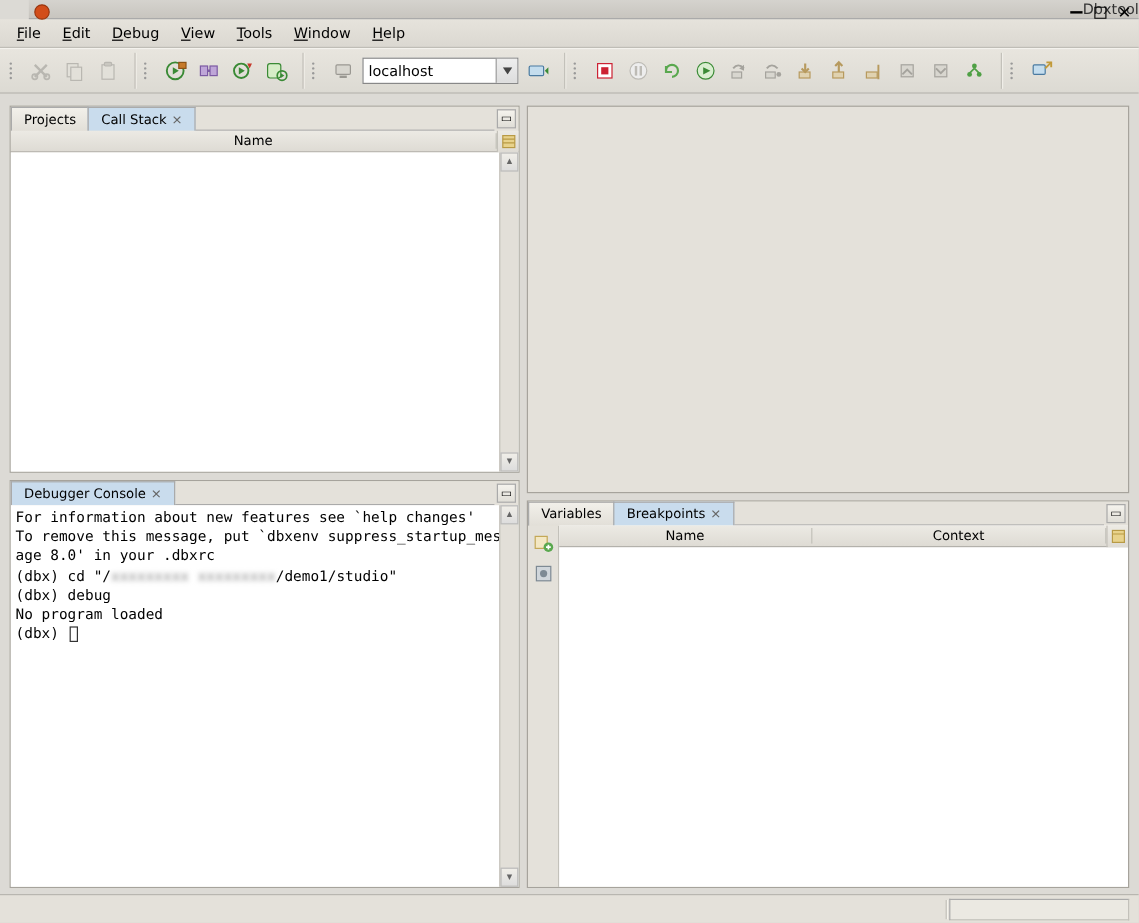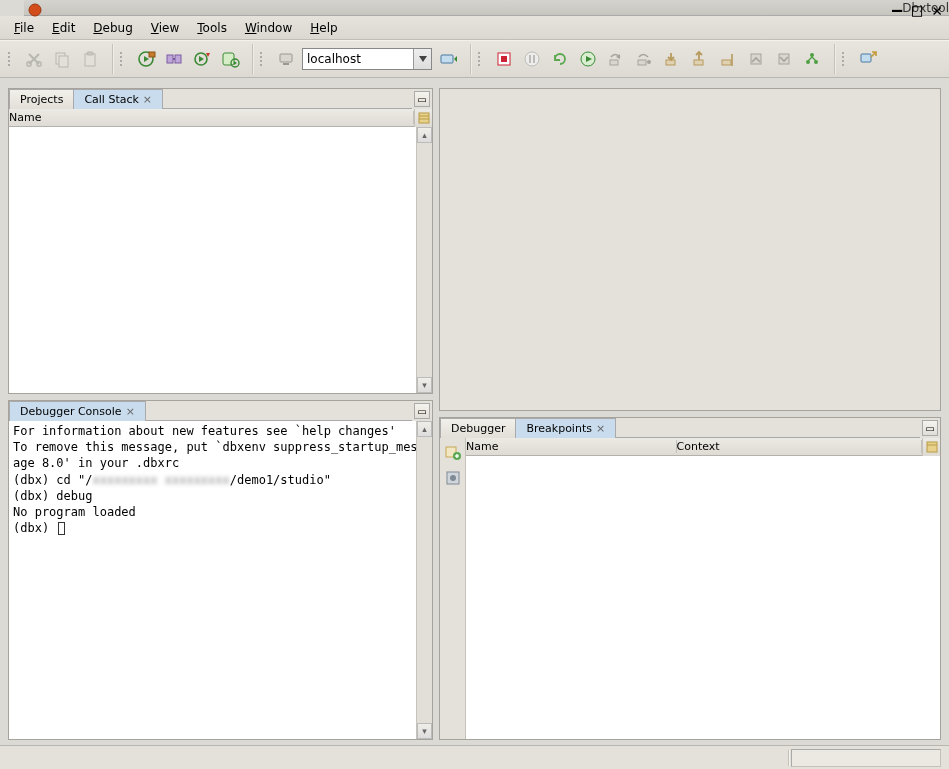--- a/index.html
+++ b/index.html
@@ -29,21 +29,21 @@
   .right-col { flex:1; display:flex; flex-direction:column; padding: 4px 8px 4px 4px; }
   .panel { border: 1px solid #a6a39c; background: #e4e1da; display:flex; flex-direction:column; }
   .panel-tabs { height: 20px; display:flex; align-items:flex-end; background: #e4e1da; position:relative; }
   .tab { height: 20px; padding: 2px 10px; background: linear-gradient(to bottom,#f2f0ea,#e2dfd8); border: 1px solid #aaa; border-bottom: none; margin-right: -1px; font-size: 11px; display:flex; align-items:center; gap: 4px; cursor:default; position:relative; }
   .tab.active { background: #c9dced; }
   .tab .close { font-size: 11px; color: #666; cursor:pointer; }
   .tab-spacer { flex:1; border-bottom: 1px solid #aaa; }
   .panel-right-btn { width:16px; height:16px; border:1px solid #aaa; background: linear-gradient(to bottom,#f5f3ed,#e0ded7); margin: 2px; display:flex; align-items:center; justify-content:center; cursor:pointer; font-size:10px; }
   .panel-body { flex:1; position:relative; }
   .tree-header { height: 18px; background: linear-gradient(to bottom,#eceae4,#dedbd4); border-bottom: 1px solid #b3b1ab; display:flex; align-items:center; font-size:11px; position:relative; }
-  .tree-header .col { flex:1; border-right: 1px solid #c3c1ba; }
+  .tree-header .col { flex:1; text-align:center; border-right: 1px solid #c3c1ba; }
   .tree-header .corner { width:18px; height:18px; background: linear-gradient(to bottom,#eceae4,#dedbd4); border-left:1px solid #c3c1ba; display:flex; align-items:center; justify-content:center; }
   .tree-body { background:#fff; flex:1; position:relative; }
   .scrollbar-v { width:16px; position:absolute; right:0; top:18px; bottom:0; background:#e2dfd8; border-left:1px solid #c5c3bc; }
   .scrollbar-v .up, .scrollbar-v .down { height:16px; background:linear-gradient(to bottom,#f0eee8,#ddd); border:1px solid #bbb; display:flex;align-items:center;justify-content:center; font-size:9px; color:#666; }
   .scrollbar-v .down { position:absolute; bottom:0; left:0; right:0; }
   .console-text { font-family: "DejaVu Sans Mono", monospace; font-size: 12px; line-height: 1.35; padding: 2px 4px; background:#fff; flex:1; white-space: pre-wrap; word-break: break-all; position:relative; }
   .editor-area { flex:1; background:#e4e1da; border:1px solid #a6a39c; }
   .breakpts-body { display:flex; flex:1; }
   .bp-toolbar { width: 26px; background:#e4e1da; border-right:1px solid #c3c1ba; display:flex; flex-direction:column; align-items:center; padding:4px 0; gap:6px; }
   .bp-toolbar .tbtn { width:20px; height:20px; display:flex; align-items:center; justify-content:center; cursor:pointer; }
@@ -340,21 +340,21 @@
       </div>
     </div>
   </div>
 
   <div class="right-col">
     <div class="editor-area" style="height: 392px;"></div>
     <div style="height:6px"></div>
     <div class="panel" style="flex:1;">
       <div class="panel-tabs">
         <div class="tab">
-            <span>Debugger</span>
+            <span>Variables</span>
           </div>
         <div class="tab active">
             <span>Breakpoints</span>
             <span class="close">×</span>
           </div>
         <div class="tab-spacer"></div>
         <div class="panel-right-btn">▭</div>
       </div>
       <div class="breakpts-body">
         <div class="bp-toolbar">

